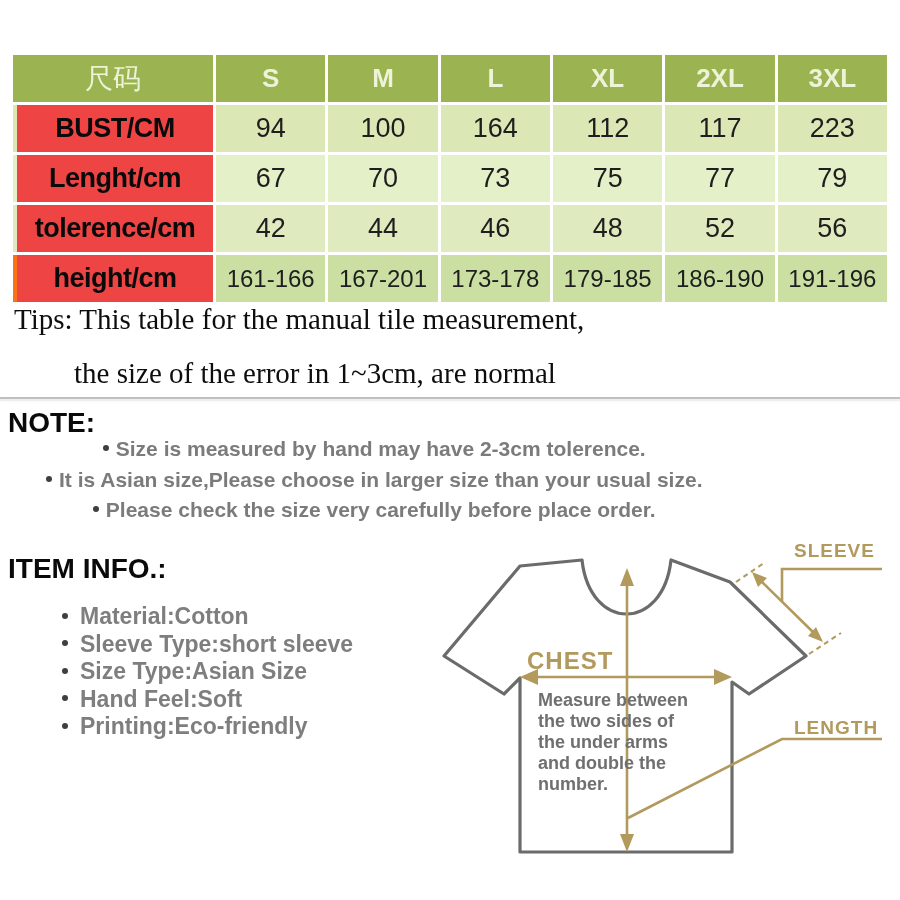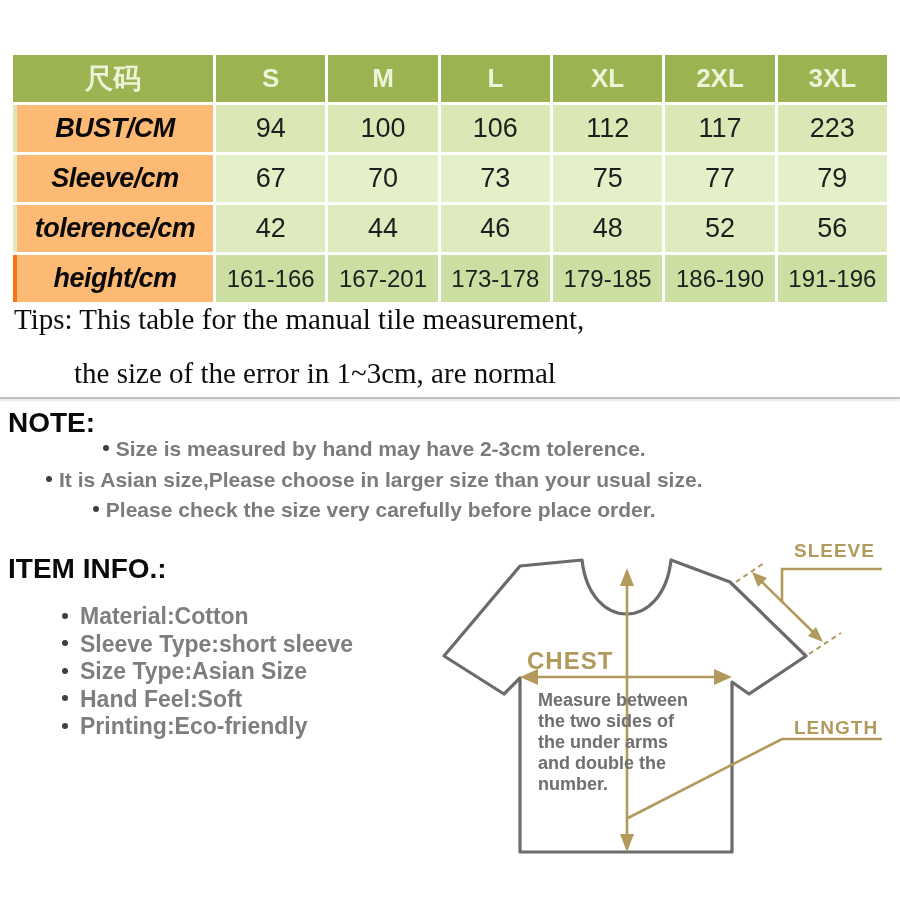--- a/index.html
+++ b/index.html
@@ -5,29 +5,29 @@
   html,body{margin:0;padding:0;background:#fff;}
   .page{position:relative;width:900px;height:900px;background:#ffffff;overflow:hidden;
         font-family:"Liberation Sans",sans-serif;}
 
   
   .size-table{position:absolute;left:10px;top:52px;width:880px;
               border-collapse:separate;border-spacing:3px;table-layout:fixed;}
   .size-table col.c-label{width:200px;}
   .size-table th{background:#9cb352;color:#edf3d6;height:45px;font-weight:bold;
                  font-size:26px;text-align:center;vertical-align:middle;}
-  .size-table th.corner{font-size:28px;font-weight:700;}
+  .size-table th.corner{font-size:28px;font-weight:400;}
   .size-table td{height:45px;text-align:center;vertical-align:middle;
                  font-size:27px;color:#1e1e1e;font-weight:500;}
   .size-table tr.r0 td{background:#dbe8b6;}
   .size-table tr.r1 td{background:#e4f0c8;}
   .size-table tr.r2 td{background:#dfeabf;}
   .size-table tr.r3 td{background:#cbdfa2;font-size:24px;}
-  .size-table tbody td.label{background:#fdba74;color:#0a0a0a;font-weight:bold;
-                 font-size:27px;letter-spacing:-0.5px;font-style:italic;}
+  .size-table tbody td.label{background:#ef4444;color:#0a0a0a;font-weight:bold;
+                 font-size:27px;letter-spacing:-0.5px;}
   .size-table tr.r0 td.label{border-left:4px solid #dbe8b6;}
   .size-table tr.r1 td.label{border-left:4px solid #e4f0c8;}
   .size-table tr.r2 td.label{border-left:4px solid #dfeabf;}
   .size-table tr.r3 td.label{border-left:4px solid #f97316;}
 
   
   .tips-line{position:absolute;font-family:"Liberation Serif",serif;font-weight:500;
              font-size:29px;color:#0d0d0d;white-space:nowrap;text-align:right;}
   .tips-1{left:14px;top:303px;}
   .tips-2{left:74px;top:357px;}
@@ -88,27 +88,27 @@
           <th>XL</th>
           <th>2XL</th>
           <th>3XL</th>
         </tr>
     </thead>
     <tbody id="tbody-rows">
         <tr class="r0">
           <td class="label">BUST/CM</td>
           <td>94</td>
           <td>100</td>
-          <td>106</td>
+          <td>164</td>
           <td>112</td>
           <td>117</td>
           <td>223</td>
         </tr>
         <tr class="r1">
-          <td class="label">Sleeve/cm</td>
+          <td class="label">Lenght/cm</td>
           <td>67</td>
           <td>70</td>
           <td>73</td>
           <td>75</td>
           <td>77</td>
           <td>79</td>
         </tr>
         <tr class="r2">
           <td class="label">tolerence/cm</td>
           <td>42</td>

